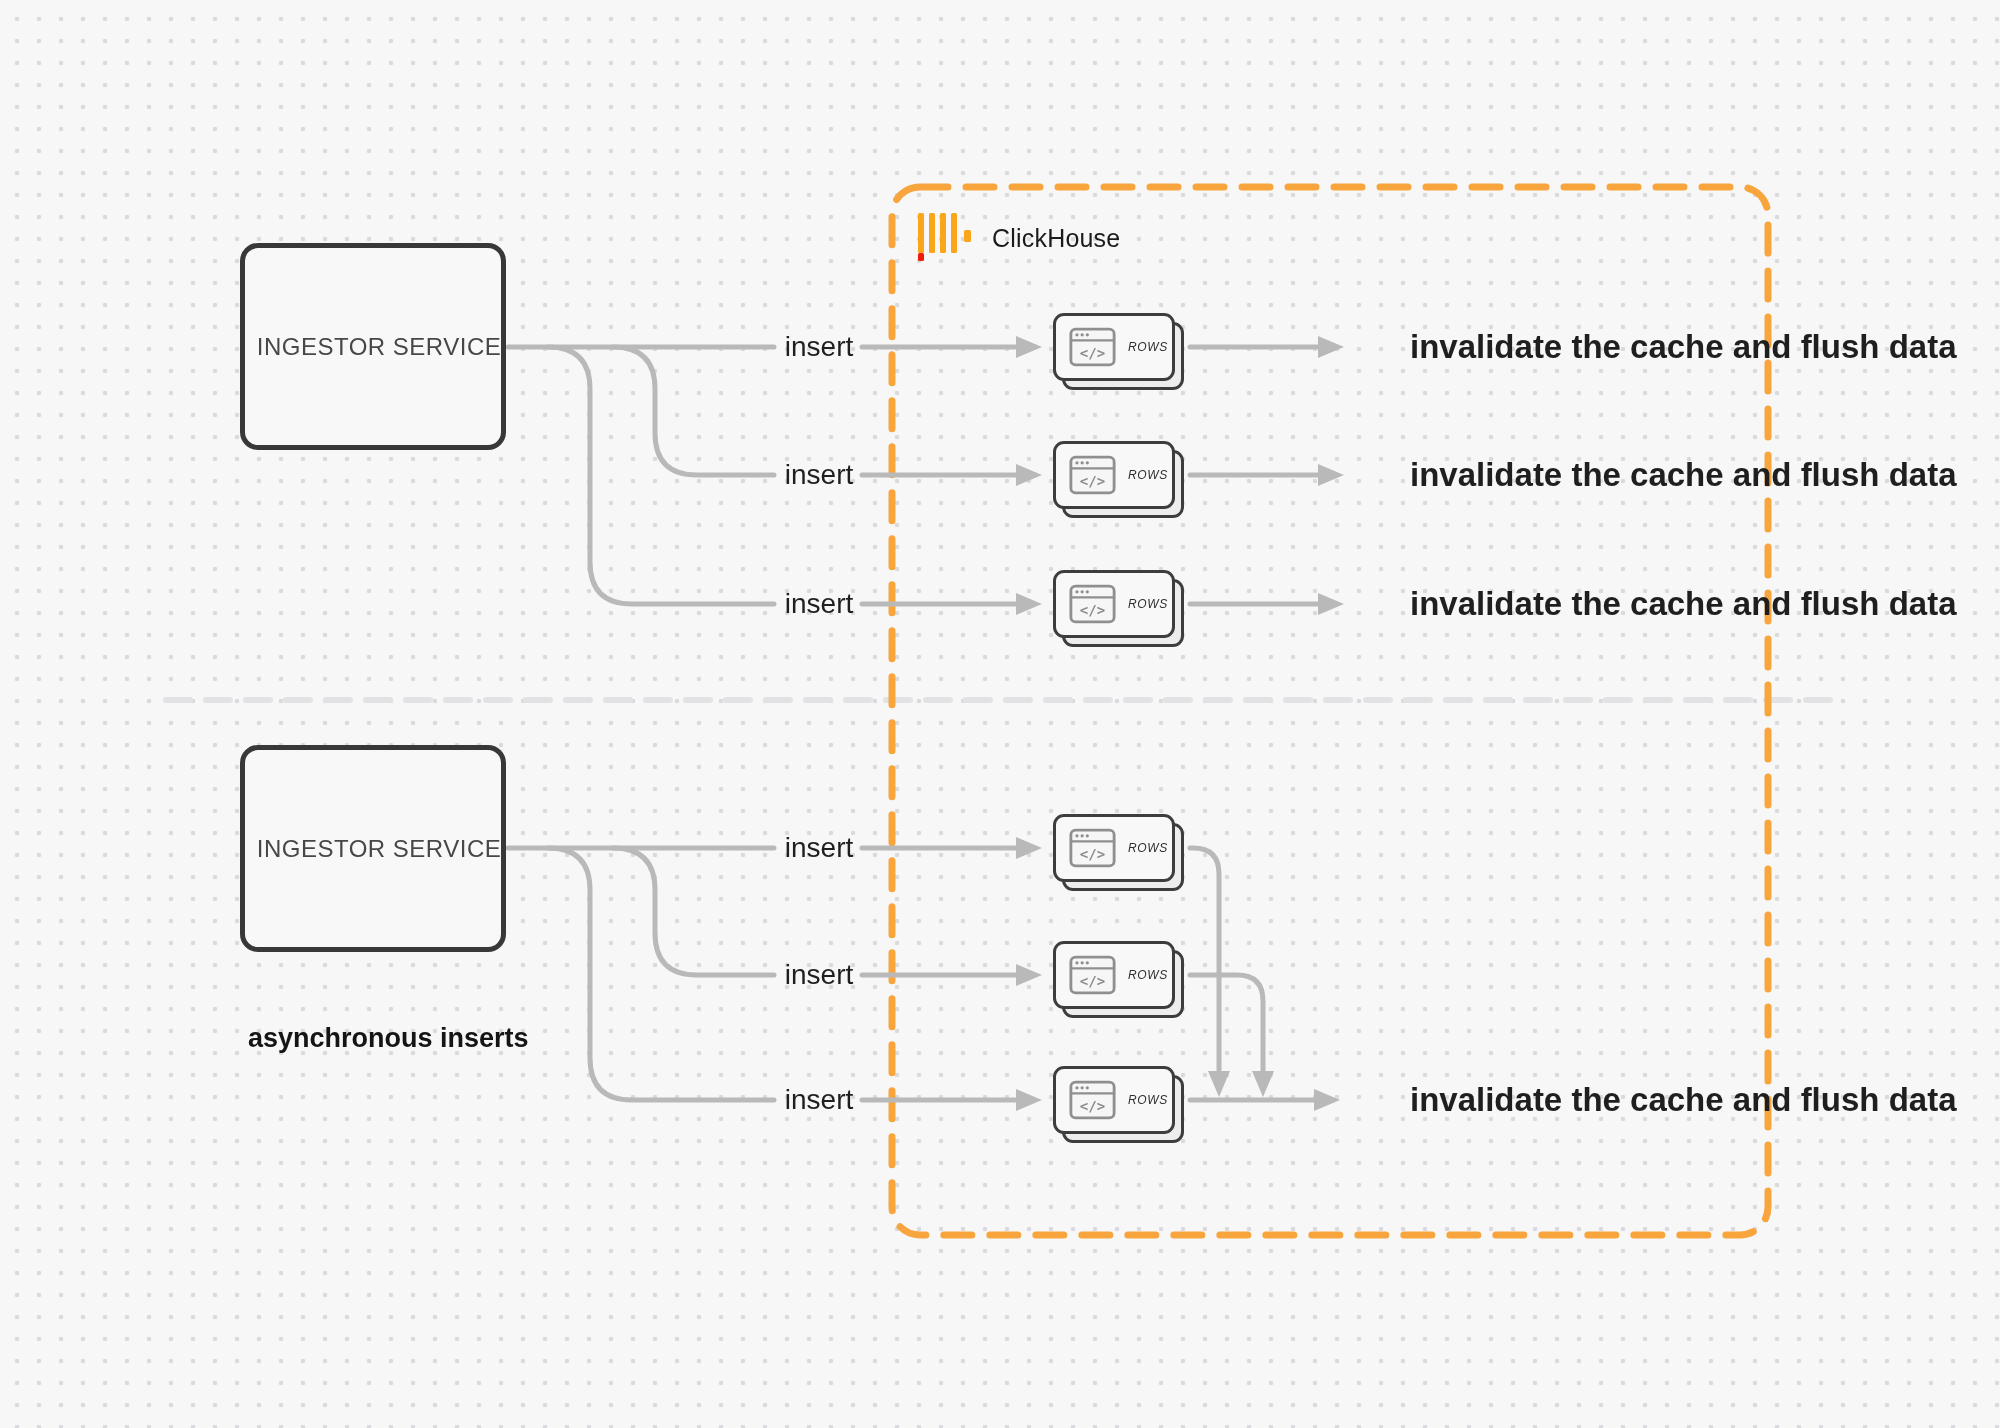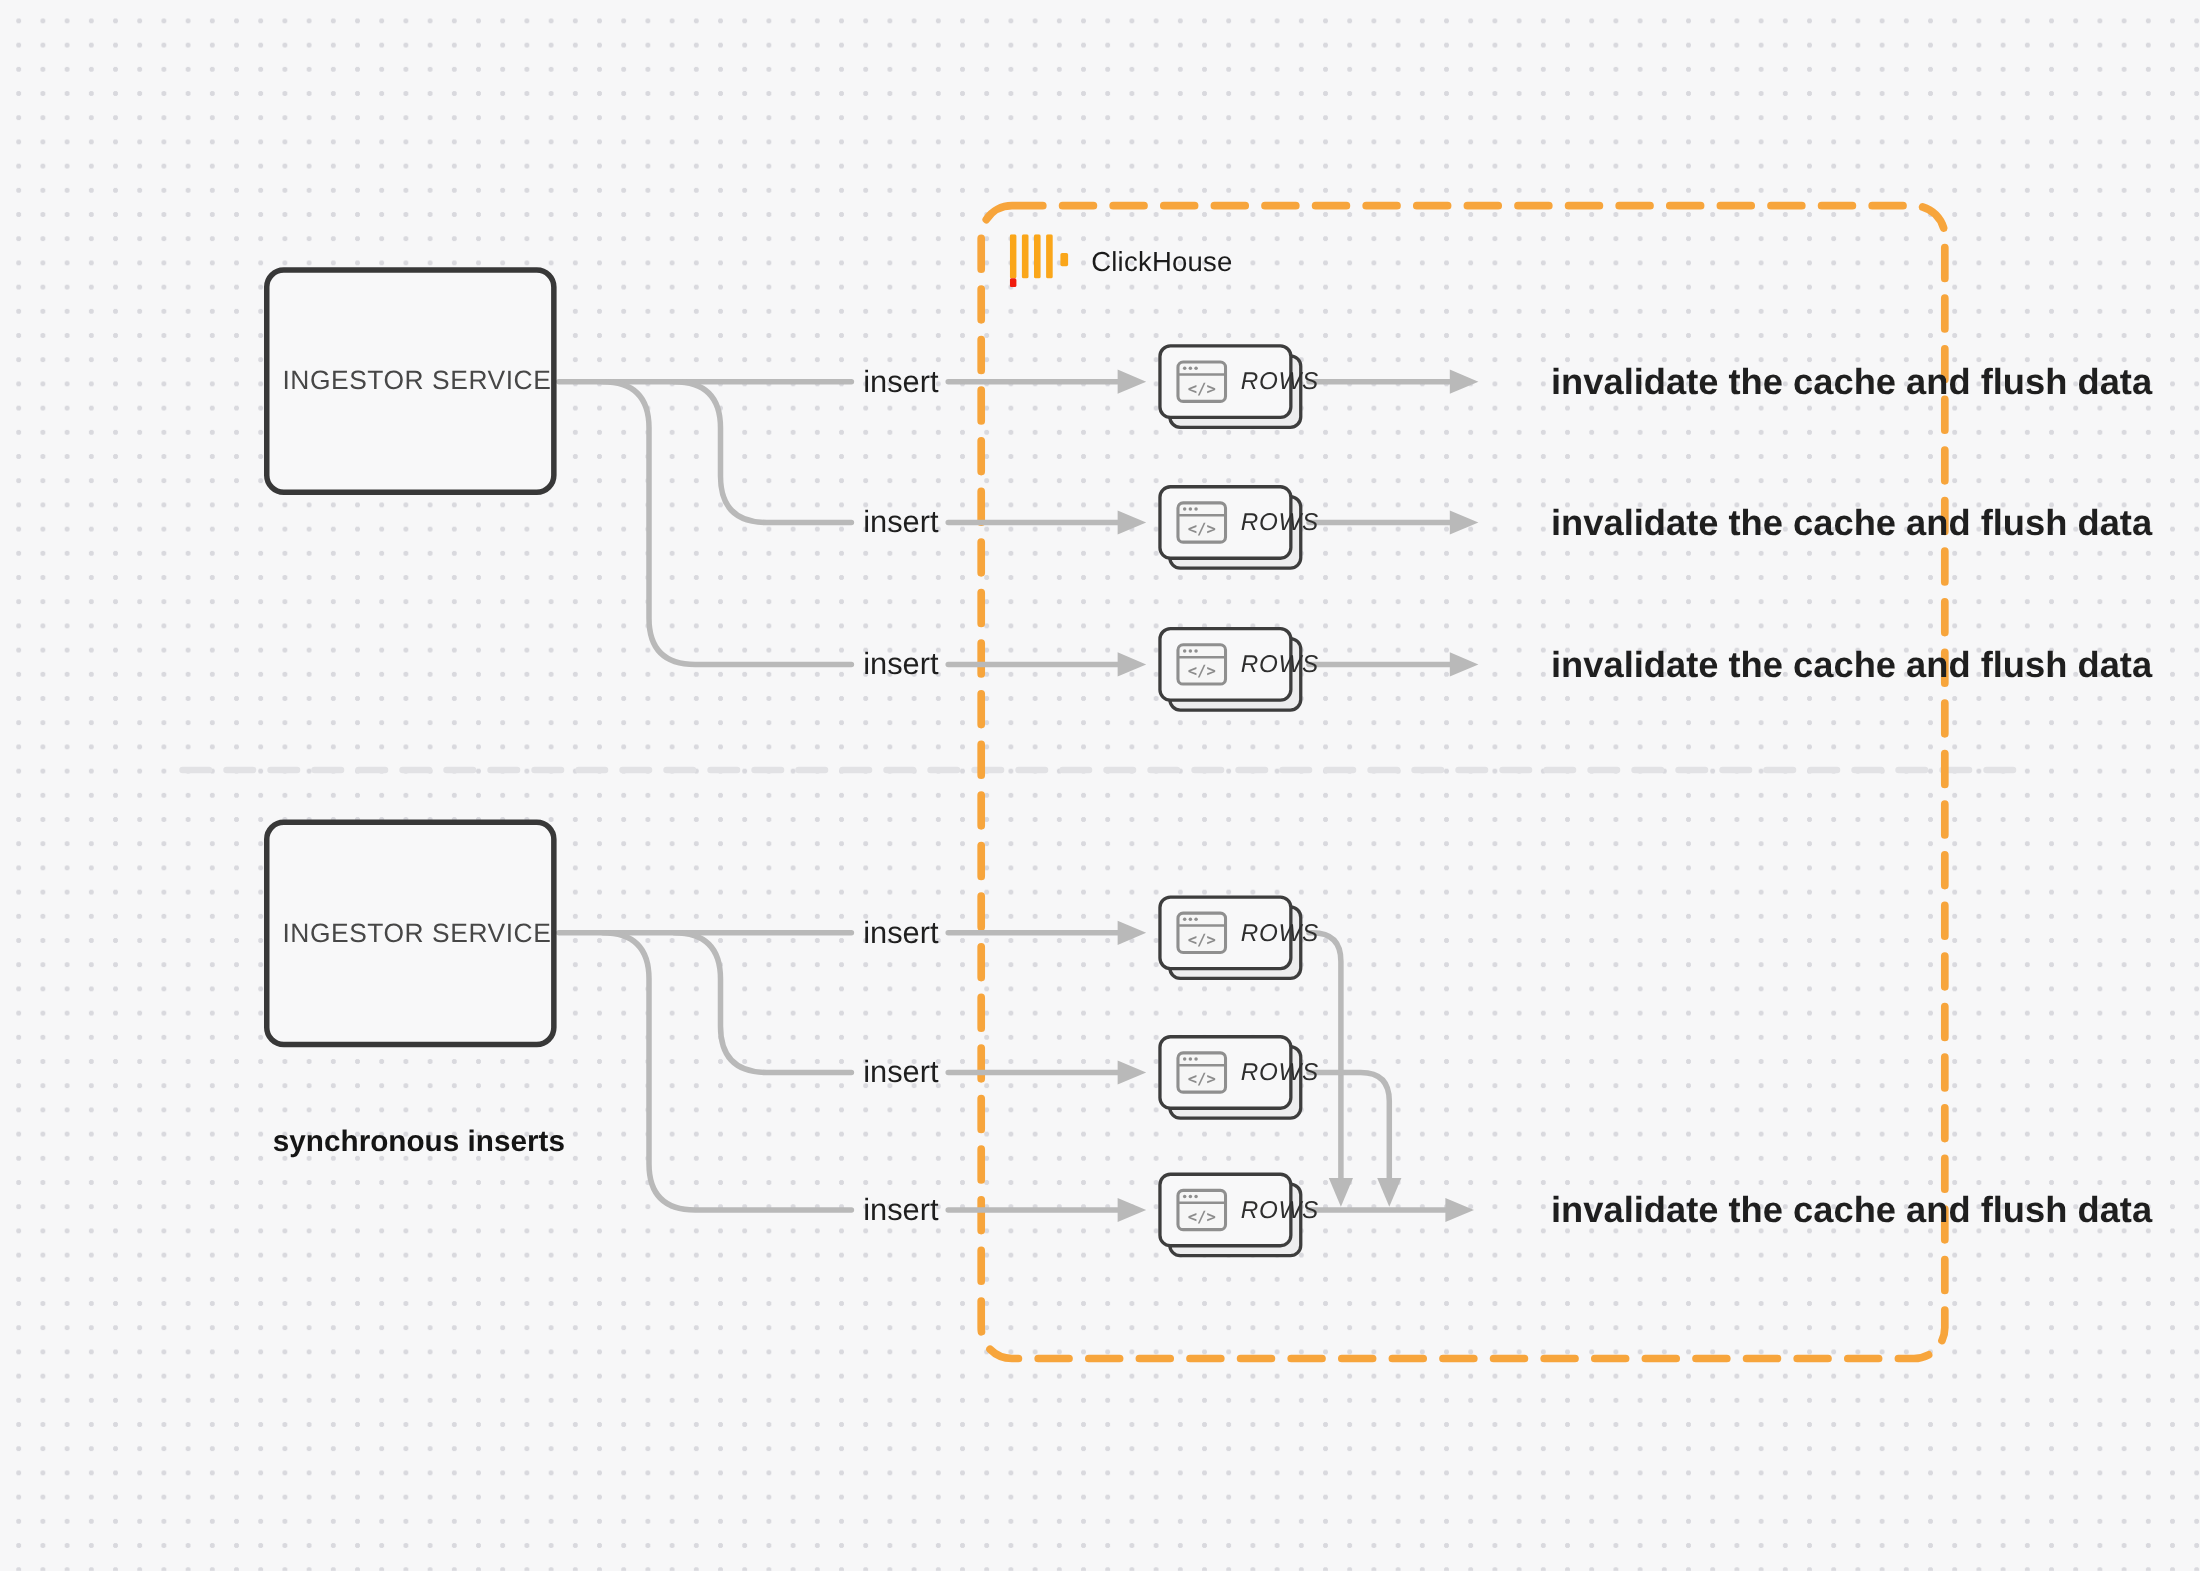--- a/index.html
+++ b/index.html
@@ -60,21 +60,21 @@
   .card-1{top:313px;}.card-2{top:441px;}.card-3{top:570px;}
   .card-4{top:814px;}.card-5{top:941px;}.card-6{top:1066px;}
   .card-back,.card-front{
     position:absolute;width:122px;height:68px;box-sizing:border-box;
     border:3px solid #3d3d3d;border-radius:11px;
   }
   .card-back{left:9px;top:9px;background:#ededee;}
   .card-front{left:0;top:0;background:#f8f8f9;display:flex;align-items:center;}
   .code-window{width:47px;height:40px;margin-left:13px;flex:none;}
   .rows-label{
-    font-size:22px;font-style:italic;font-weight:500;color:#2e2e2e;
+    font-size:12px;font-style:italic;font-weight:500;color:#2e2e2e;
     letter-spacing:0.6px;margin-left:12px;white-space:nowrap;
   }
 
   
   .invalidate-label{
     position:absolute;left:1410px;transform:translateY(-50%);
     font-size:33px;color:#1f1f1f;z-index:2;white-space:nowrap;font-weight:bold;
   }
   .inv-1{top:347px;}.inv-2{top:475px;}.inv-3{top:604px;}.inv-4{top:1100px;}
 </style>
@@ -155,21 +155,21 @@
     <svg class="monitor-icon" viewBox="0 0 100 96">
       <rect x="4" y="4" width="92" height="66" rx="9" fill="#ececec" stroke="#4d4d4d" stroke-width="5"></rect>
       <circle cx="50" cy="30" r="11" fill="#9d9d9d"></circle>
       <path d="M30 60 Q30 42 50 42 Q70 42 70 60 Z" fill="#9d9d9d"></path>
       <rect x="43" y="60" width="14" height="5" rx="2.5" fill="#dcdcdc"></rect>
       <path d="M40 70 L60 70 C60 77 66 81 71 82 C74 83 73 87 70 87 L30 87 C27 87 26 83 29 82 C34 81 40 77 40 70 Z" fill="#d9d9d9" stroke="#4d4d4d" stroke-width="4" stroke-linejoin="round"></path>
     </svg>
     <span class="ingestor-label">INGESTOR SERVICE</span>
   </div>
 
-  <div class="caption caption-async">synchronous inserts</div>
+  <div class="caption caption-async">asynchronous inserts</div>
 
   <div class="insert-label ins-1">insert</div>
   <div class="insert-label ins-2">insert</div>
   <div class="insert-label ins-3">insert</div>
   <div class="insert-label ins-4">insert</div>
   <div class="insert-label ins-5">insert</div>
   <div class="insert-label ins-6">insert</div>
 
   <div class="rows-card card-1">
     <div class="card-back"></div>

